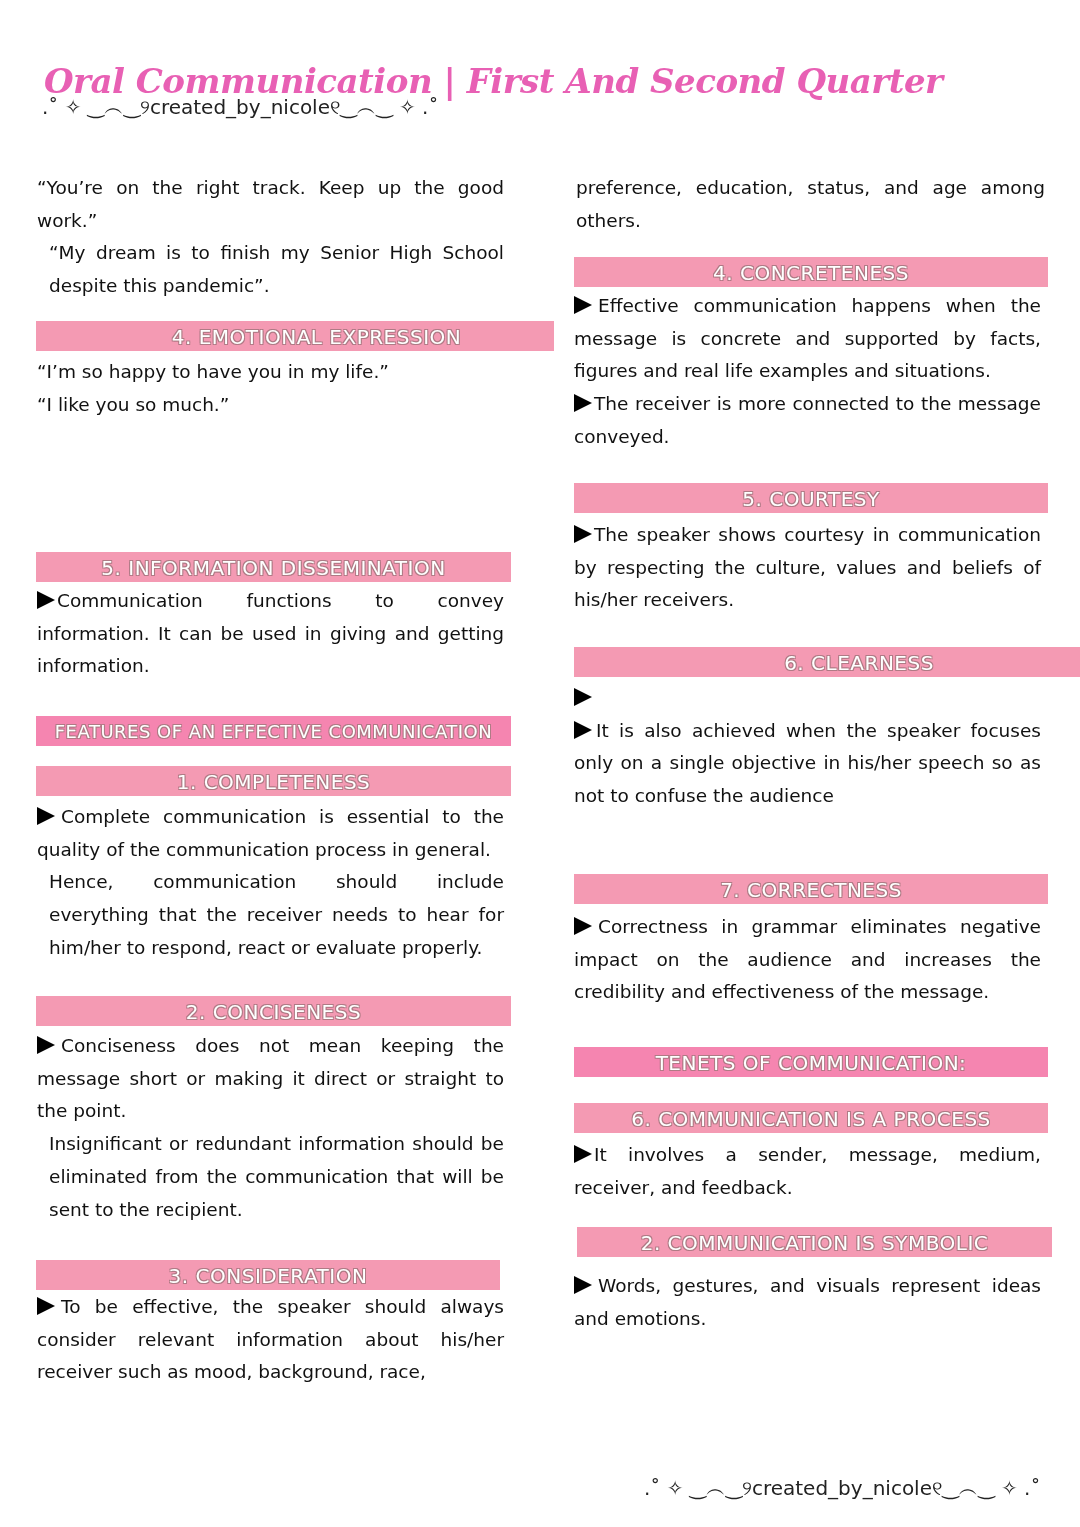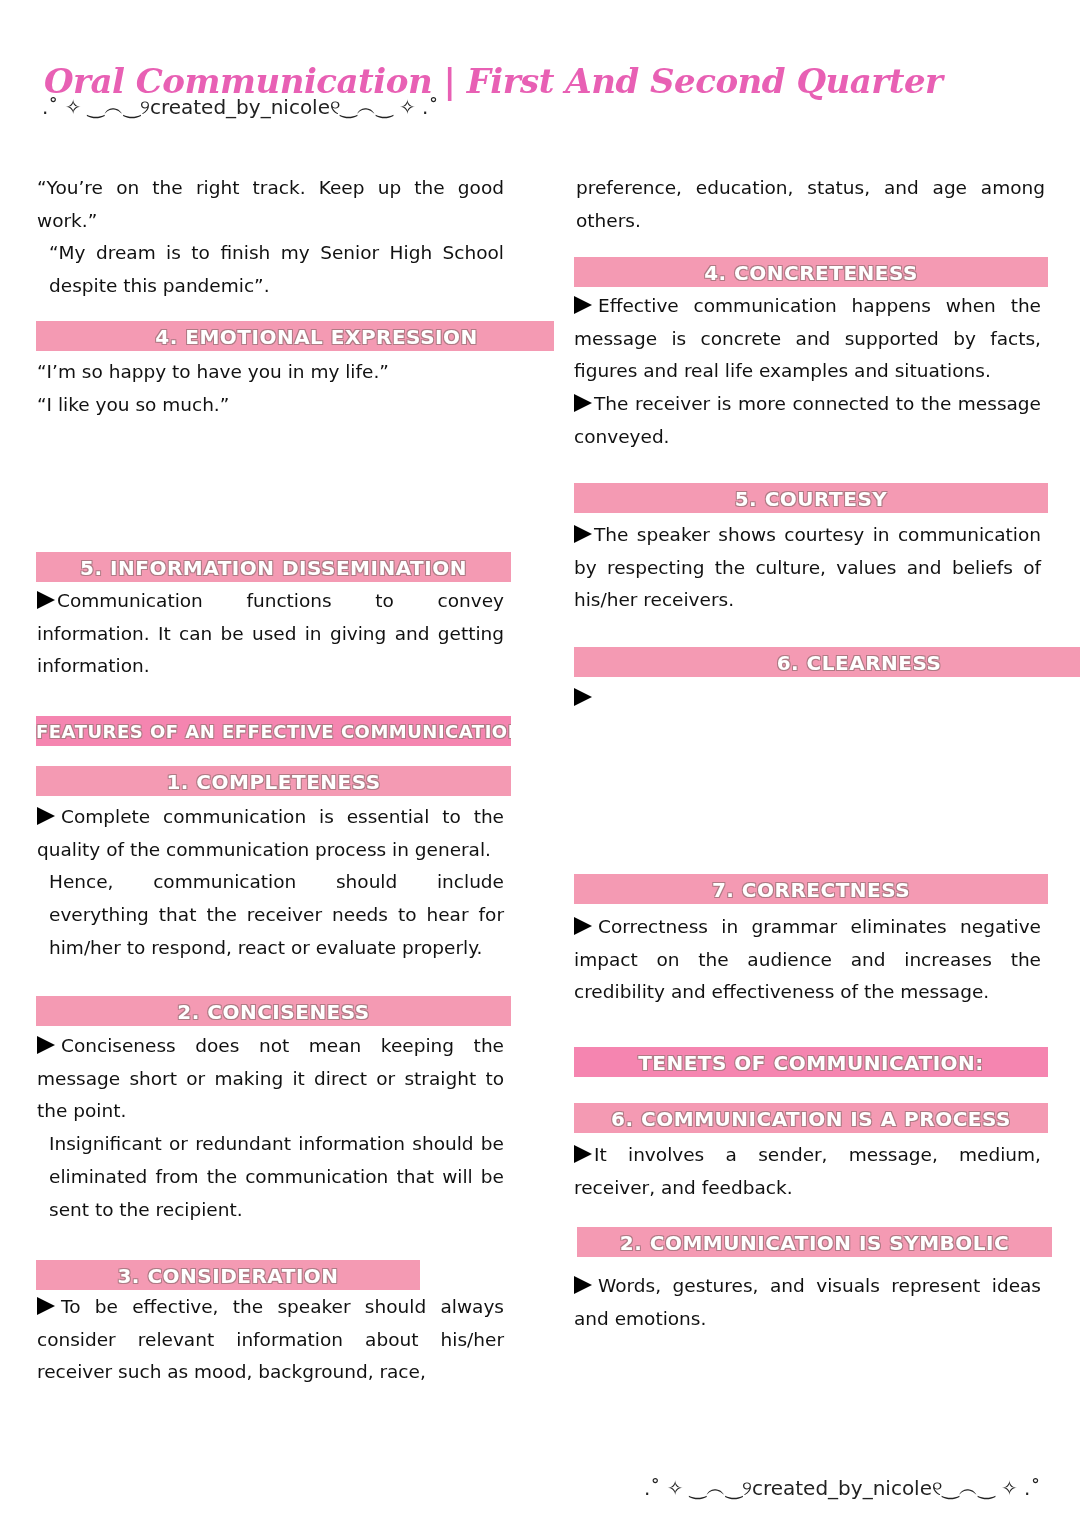--- a/index.html
+++ b/index.html
@@ -32,21 +32,21 @@
       white-space: nowrap;
     }
     .sig-top { left: 42px; top: 94px; }
     .sig-bottom { left: 644px; top: 1475px; }
     .band {
       position: absolute;
       height: 30px;
       background: #f49ab3;
       color: #ffffff;
       font-family: "DejaVu Sans", sans-serif;
-      font-weight: bold;
+      font-weight: normal;
       font-size: 20px;
       letter-spacing: 0.5px;
       text-align: center;
       line-height: 32px;
       text-shadow: 0 0 1px #a88, 1px 1px 0 #b07a86, -1px -1px 0 #b07a86, 1px -1px 0 #b07a86, -1px 1px 0 #b07a86;
       white-space: nowrap;
       overflow: hidden;
     }
     .band.deep { background: #f585b0; font-size: 18px; }
     .para {
@@ -99,21 +99,21 @@
     <p><span class="tri"></span><span>Complete communication is essential to the quality of the communication process in general.</span></p>
     <p class="indent">Hence, communication should include everything that the receiver needs to hear for him/her to respond, react or evaluate properly.</p>
   </div>
 
   <div class="band" style="left:36px; top:996px; width:475px;">2. CONCISENESS</div>
   <div class="para" style="left:37px; top:1030px; width:467px;">
     <p><span class="tri"></span><span>Conciseness does not mean keeping the message short or making it direct or straight to the point.</span></p>
     <p class="indent">Insignificant or redundant information should be eliminated from the communication that will be sent to the recipient.</p>
   </div>
 
-  <div class="band" style="left:36px; top:1260px; width:384px;">3. CONSIDERATION</div>
+  <div class="band" style="left:36px; top:1260px; width:464px;">3. CONSIDERATION</div>
   <div class="para" style="left:37px; top:1291px; width:467px;">
     <p><span class="tri"></span><span>To be effective, the speaker should always consider relevant information about his/her receiver such as mood, background, race,</span></p>
   </div>
 </div>
 
 <div>
   <div class="para" style="left:576px; top:172px; width:469px;">
     <p>preference, education, status, and age among others.</p>
   </div>
 
@@ -124,20 +124,21 @@
   </div>
 
   <div class="band" style="left:574px; top:483px; width:474px;">5. COURTESY</div>
   <div class="para" style="left:574px; top:519px; width:467px;">
     <p><span class="tri" style="margin-right:2px"></span><span>The speaker shows courtesy in communication by respecting the culture, values and beliefs of his/her receivers.</span></p>
   </div>
 
   <div class="band" style="left:574px; top:647px; width:474px;padding-left:48px;">6. CLEARNESS</div>
   <div class="para" style="left:574px; top:682px; width:467px;">
     <p><span class="tri" style="margin-right:2px"></span></p>
+    <p><span class="tri" style="margin-right:4px"></span><span>It is also achieved when the speaker focuses only on a single objective in his/her speech so as not to confuse the audience</span></p>
   </div>
 
   <div class="band" style="left:574px; top:874px; width:474px;">7. CORRECTNESS</div>
   <div class="para" style="left:574px; top:911px; width:467px;">
     <p><span class="tri"></span><span>Correctness in grammar eliminates negative impact on the audience and increases the credibility and effectiveness of the message.</span></p>
   </div>
 
   <div class="band deep" style="left:574px; top:1047px; width:474px; font-size:20px;">TENETS OF COMMUNICATION:</div>
 
   <div class="band" style="left:574px; top:1103px; width:474px;">6. COMMUNICATION IS A PROCESS</div>

